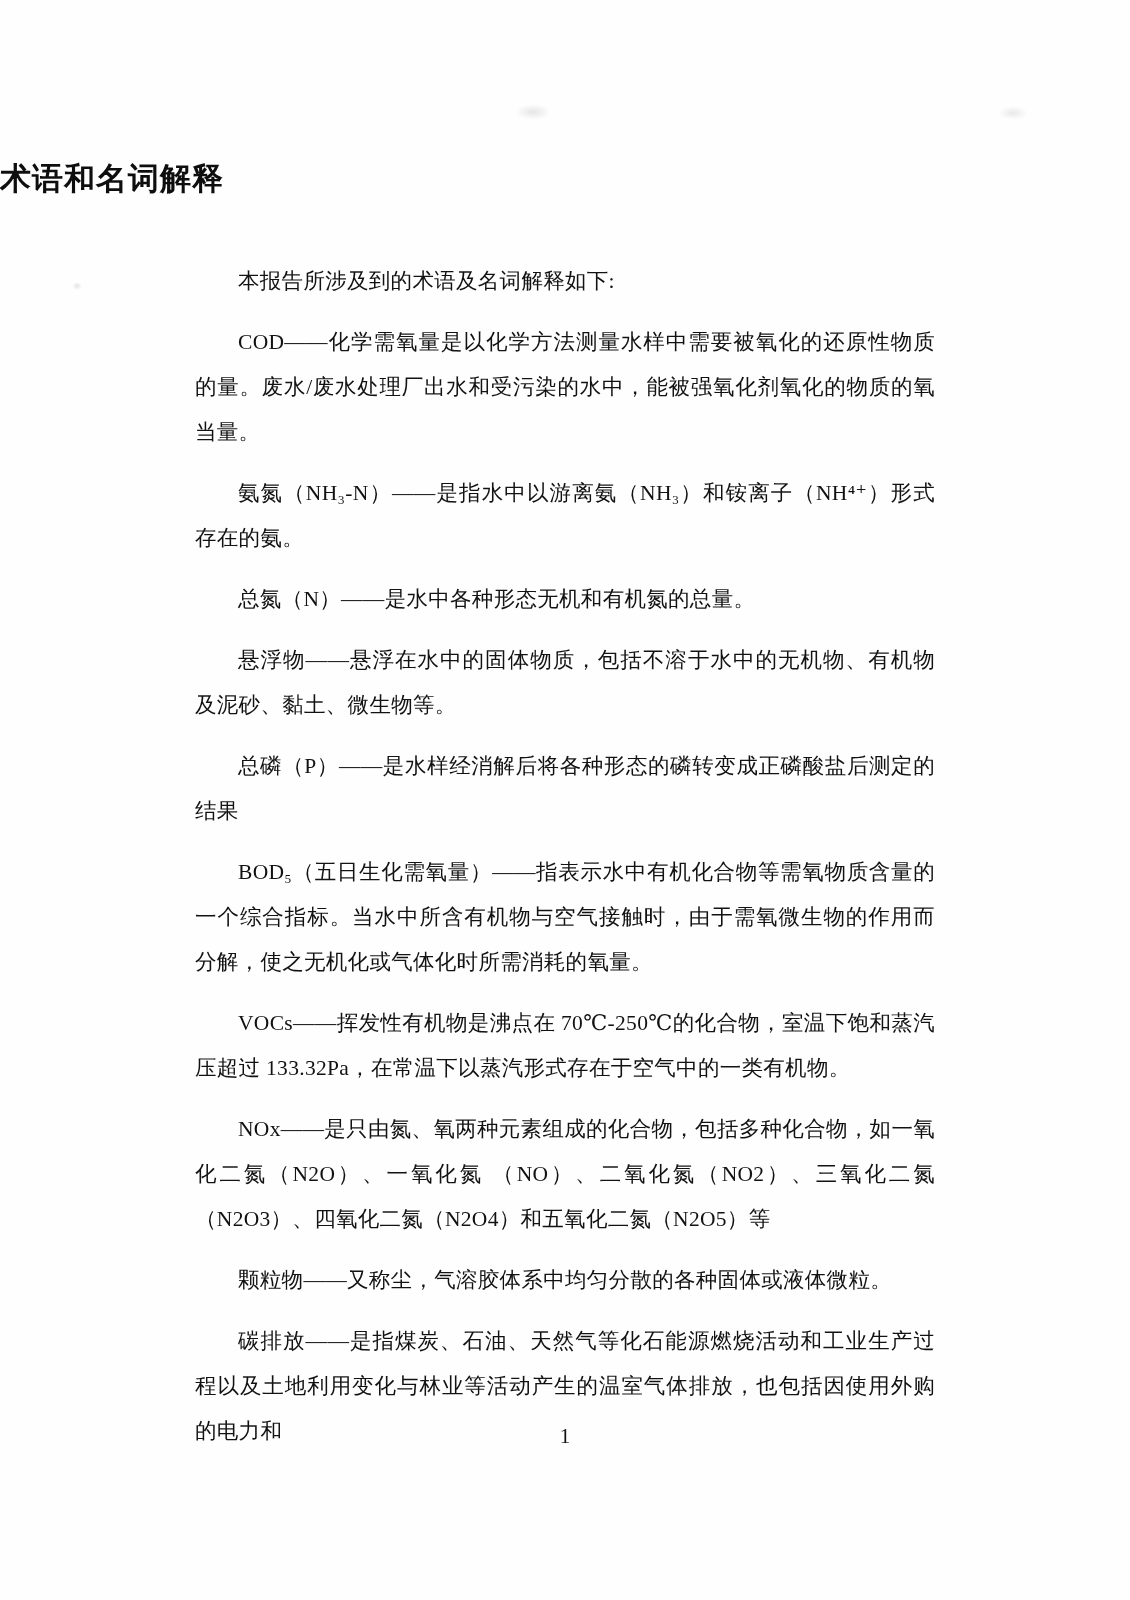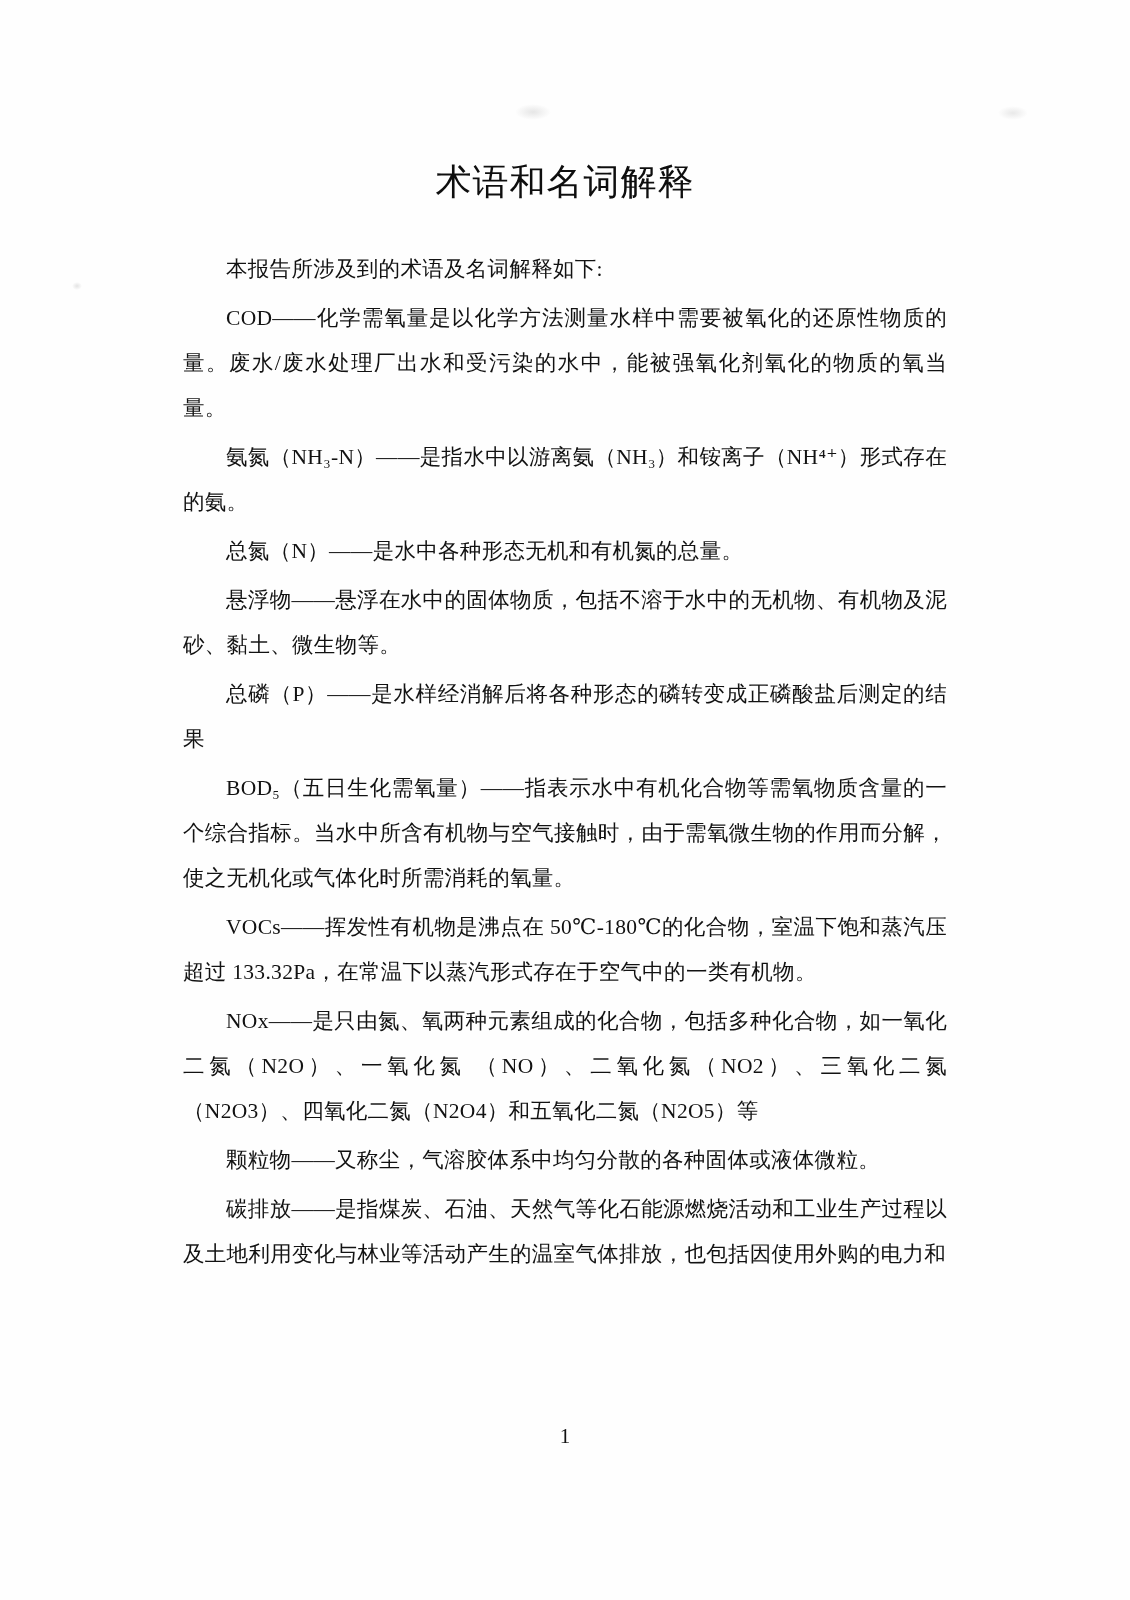--- a/index.html
+++ b/index.html
@@ -28,39 +28,38 @@
         background: radial-gradient(ellipse at center, rgba(120,120,120,0.16), rgba(120,120,120,0) 70%); }
   .a3 { left: 72px; top: 282px; width: 10px; height: 8px;
         background: radial-gradient(ellipse at center, rgba(120,120,120,0.20), rgba(120,120,120,0) 70%); }
 
   .title {
     position: absolute;
     top: 158px;
     left: 0;
     width: 100%;
     margin: 0;
-    text-align: center;
-    font-size: 36px;
-    font-weight: 400;
+    font-size: 31px;
+    font-weight: 700;
     letter-spacing: 1px;
     color: #0e0e0e;
   }
   .content {
     position: absolute;
     top: 243px;
     left: 179px;
     width: 772px;
     font-size: 21.5px;
     line-height: 45px;
     text-align: justify;
     letter-spacing: 0.3px;
     color: #121212;
   }
   .para {
-    margin: 4px;
+    margin: 16px;
     padding: 0;
     text-indent: 2em;
   }
   .term {
     font-weight: 400;
   }
   .pageno {
     position: absolute;
     top: 1424px;
     left: 0;
@@ -90,21 +89,21 @@
     <p class="para"><span class="term">氨氮（NH₃-N）</span><span>——是指水中以游离氨（NH₃）和铵离子（NH⁴⁺）形式存在的氨。</span></p>
 
     <p class="para"><span class="term">总氮（N）</span><span>——是水中各种形态无机和有机氮的总量。</span></p>
 
     <p class="para"><span class="term">悬浮物</span><span>——悬浮在水中的固体物质，包括不溶于水中的无机物、有机物及泥砂、黏土、微生物等。</span></p>
 
     <p class="para"><span class="term">总磷（P）</span><span>——是水样经消解后将各种形态的磷转变成正磷酸盐后测定的结果</span></p>
 
     <p class="para"><span class="term">BOD₅（五日生化需氧量）</span><span>——指表示水中有机化合物等需氧物质含量的一个综合指标。当水中所含有机物与空气接触时，由于需氧微生物的作用而分解，使之无机化或气体化时所需消耗的氧量。</span></p>
 
-    <p class="para"><span class="term">VOCs</span><span>——挥发性有机物是沸点在 50℃-180℃的化合物，室温下饱和蒸汽压超过 133.32Pa，在常温下以蒸汽形式存在于空气中的一类有机物。</span></p>
+    <p class="para"><span class="term">VOCs</span><span>——挥发性有机物是沸点在 70℃-250℃的化合物，室温下饱和蒸汽压超过 133.32Pa，在常温下以蒸汽形式存在于空气中的一类有机物。</span></p>
 
 
     <p class="para"><span class="term">NOx</span><span>——是只由氮、氧两种元素组成的化合物，包括多种化合物，如一氧化二氮（N2O）、一氧化氮 （NO）、二氧化氮（NO2）、三氧化二氮（N2O3）、四氧化二氮（N2O4）和五氧化二氮（N2O5）等</span></p>
 
 
     <p class="para"><span class="term">颗粒物</span><span>——又称尘，气溶胶体系中均匀分散的各种固体或液体微粒。</span></p>
 
     <p class="para"><span class="term">碳排放</span><span>——是指煤炭、石油、天然气等化石能源燃烧活动和工业生产过程以及土地利用变化与林业等活动产生的温室气体排放，也包括因使用外购的电力和</span></p>
 
   </div>

